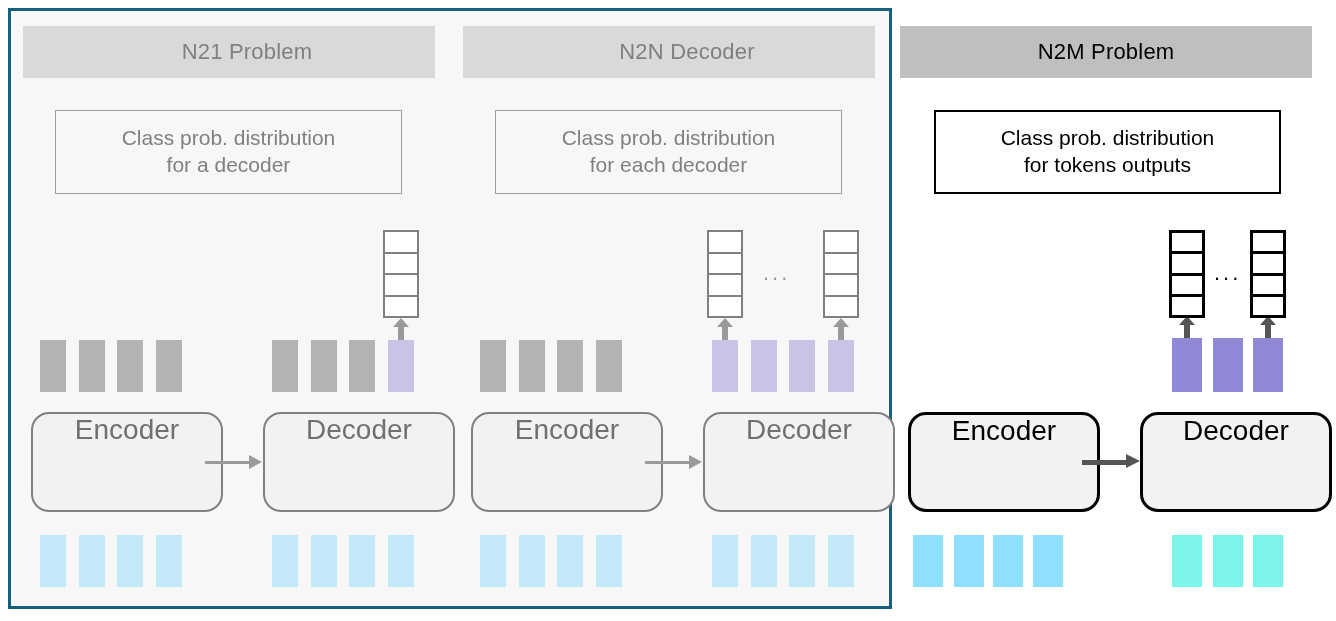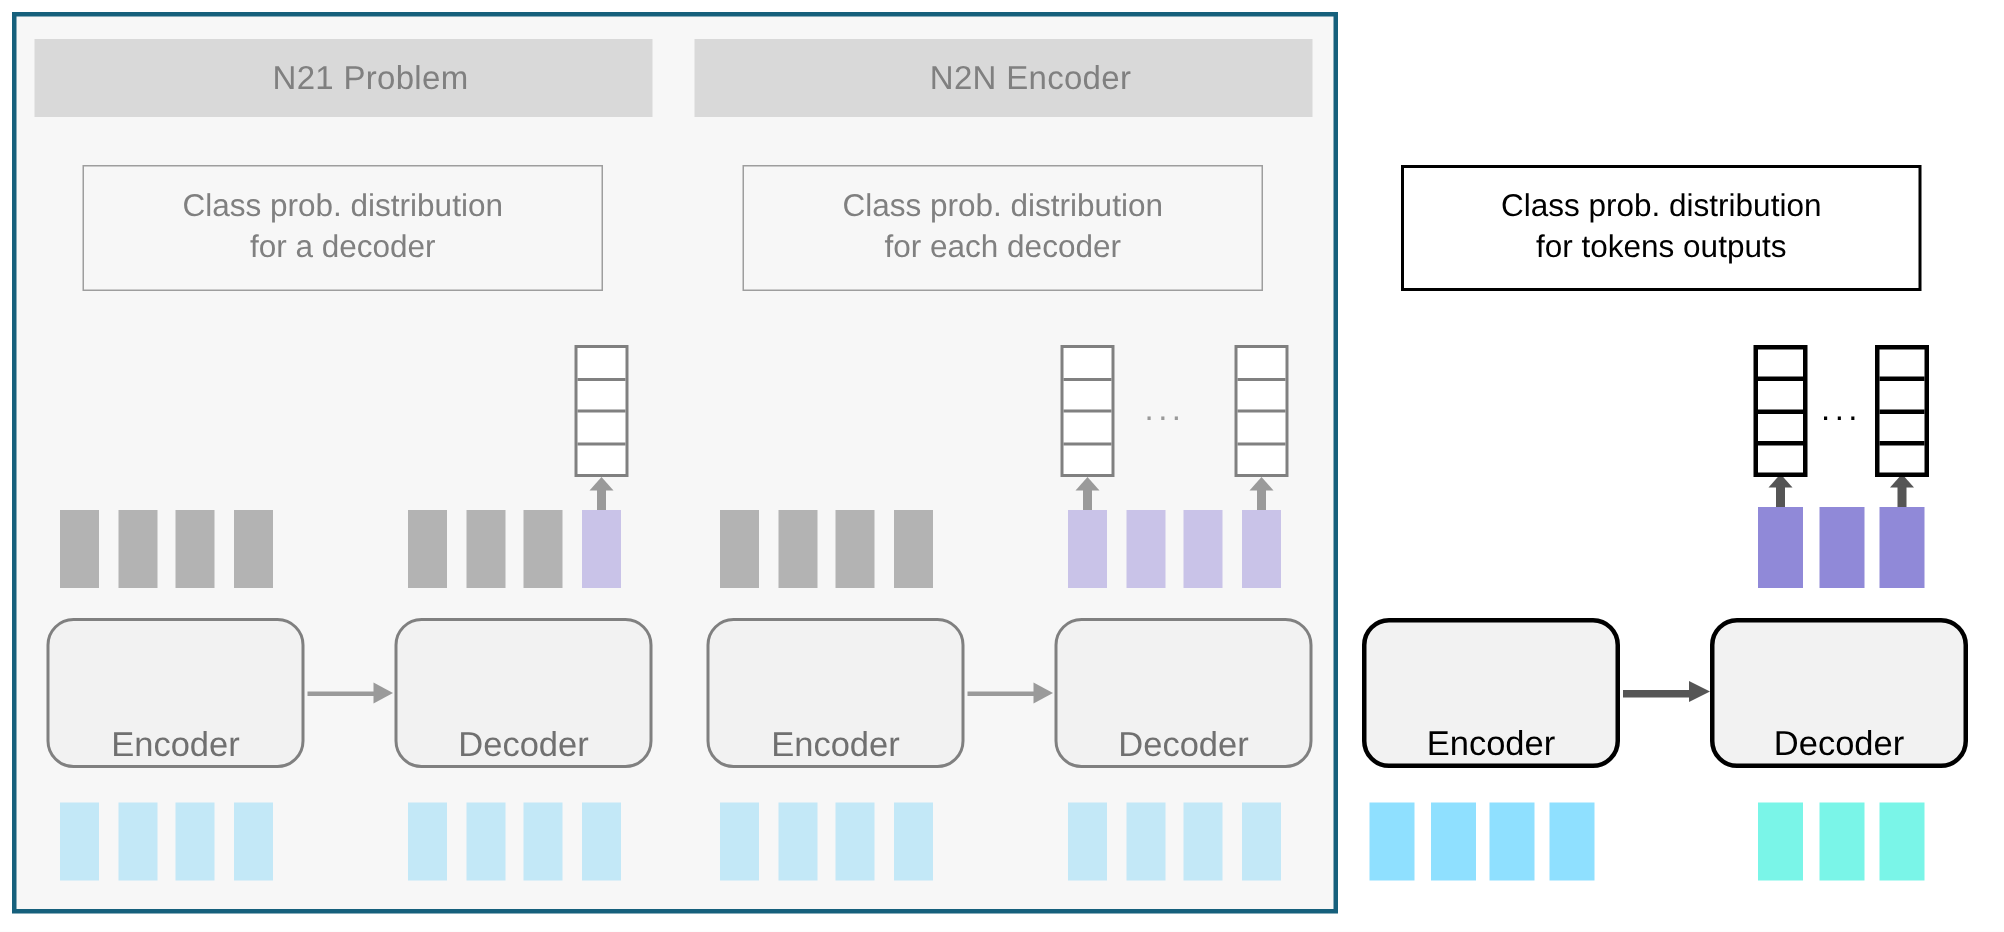--- a/index.html
+++ b/index.html
@@ -86,29 +86,29 @@
     left: 34px;
     width: 347px;
     border: 2px solid #000000;
     color: #000000;
   }
 
   
   .proc-box {
     position: absolute;
     top: 412px;
-    width: 172px;
+    width: 192px;
     height: 100px;
     border-radius: 18px;
     background: #f2f2f2;
     box-sizing: border-box;
     display: flex;
-    align-items: flex-end;
+    align-items: flex-start;
     justify-content: center;
-    font-size: 23px;
+    font-size: 28px;
   }
   .proc-box.light {
     border: 2px solid #808080;
     color: #707070;
   }
   .proc-box.dark {
     border: 3px solid #000000;
     color: #000000;
   }
   .enc-pos { left: 8px; }
@@ -258,21 +258,21 @@
   <div class="bar input-token" style="left:133px; background:#c3e8f7;"></div>
 
   <div class="bar input-token" style="left:249px; background:#c3e8f7;"></div>
   <div class="bar input-token" style="left:288px; background:#c3e8f7;"></div>
   <div class="bar input-token" style="left:326px; background:#c3e8f7;"></div>
   <div class="bar input-token" style="left:365px; background:#c3e8f7;"></div>
 </section>
 
 <section class="panel" id="panel-n2n">
 
-  <div class="panel-header light">N2N Encoder</div>
+  <div class="panel-header light">N2N Decoder</div>
 
   <div class="caption-box light">
     <span>
       <span>Class prob. distribution</span><br>
       <span>for each decoder</span>
     </span>
   </div>
 
   <div class="bar hidden-state" style="left:17px;  background:#b3b3b3;"></div>
   <div class="bar hidden-state" style="left:56px;  background:#b3b3b3;"></div>
@@ -324,20 +324,21 @@
   <div class="bar input-token" style="left:133px; background:#c3e8f7;"></div>
 
   <div class="bar input-token" style="left:249px; background:#c3e8f7;"></div>
   <div class="bar input-token" style="left:288px; background:#c3e8f7;"></div>
   <div class="bar input-token" style="left:326px; background:#c3e8f7;"></div>
   <div class="bar input-token" style="left:365px; background:#c3e8f7;"></div>
 </section>
 
 <section class="panel" id="panel-n2m">
 
+  <div class="panel-header dark">N2M Problem</div>
 
   <div class="caption-box dark">
     <span>
       <span>Class prob. distribution</span><br>
       <span>for tokens outputs</span>
     </span>
   </div>
 
   <div class="bar hidden-state" style="left:272px; top:338px; width:30px; height:54px; background:#9089d8;"></div>
   <div class="bar hidden-state" style="left:313px; top:338px; width:30px; height:54px; background:#9089d8;"></div>

